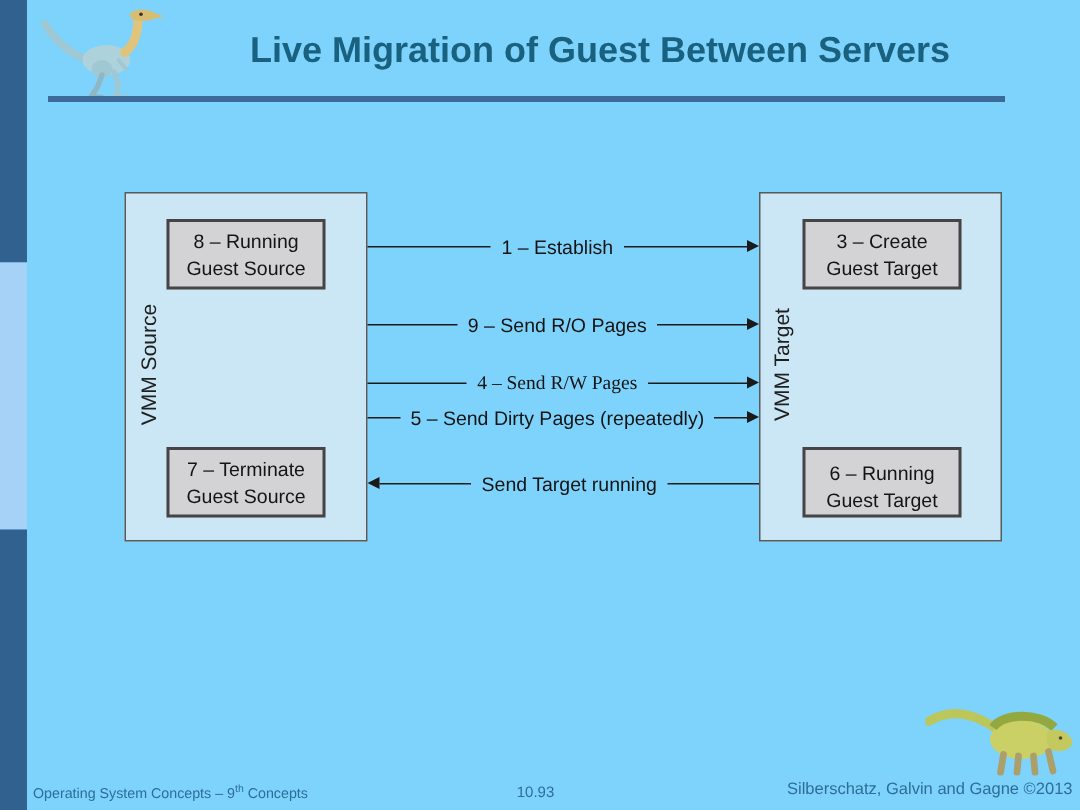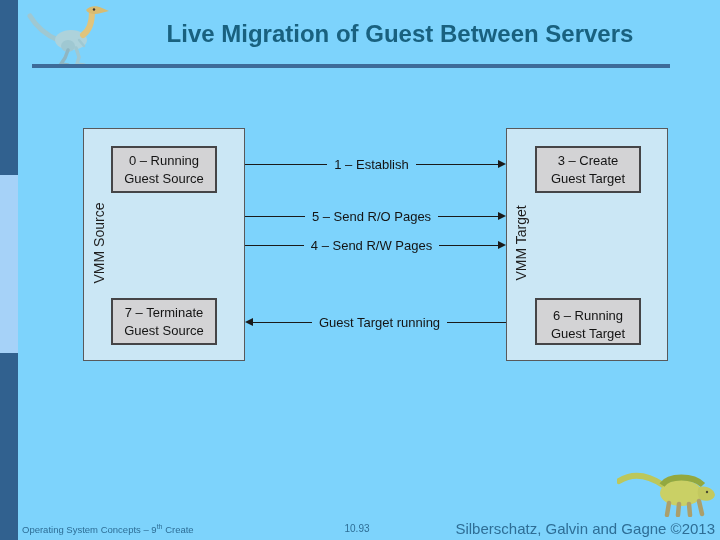--- a/index.html
+++ b/index.html
@@ -62,37 +62,37 @@
   }
   .arrow .seg { flex:1; height:0; border-top:1.5px solid #1a1a1a; }
   .arrow .lbl {
     padding:0 7px; font-size:13px; color:#141414; white-space:nowrap;
   }
   .head { width:0; height:0; flex:0 0 auto; }
   .head-right { border-left:8px solid #1a1a1a; border-top:4.5px solid transparent; border-bottom:4.5px solid transparent; }
   .head-left  { border-right:8px solid #1a1a1a; border-top:4.5px solid transparent; border-bottom:4.5px solid transparent; }
   .arrow-1 { top:155px; }
   .arrow-3 { top:207px; }
-  .arrow-4 { top:236px; }
+  .arrow-4 { top:246px;font-family:Liberation Serif, serif; }
   .arrow-5 { top:269px; }
   .arrow-back { top:313px; }
 
   
   .footer-left {
     position:absolute; left:22px; top:523px;
     font-size:9.5px; color:#2E6E96;
   }
   .footer-left sup { font-size:7px; }
   .footer-page {
     position:absolute; left:0; top:523px; width:714px;
     text-align:center; font-size:10px; color:#2E6E96;
   }
   .footer-right {
     position:absolute; right:5px; top:520px;
-    font-size:15px; color:#2E6E96;
+    font-size:11px; color:#2E6E96;
   }
 </style>
 </head>
 <body>
 
 <div class="slide">
 
   <div class="bar-seg bar-top"></div>
   <div class="bar-seg bar-mid"></div>
   <div class="bar-seg bar-bottom"></div>
@@ -108,21 +108,21 @@
     <path d="M50,46 L53,55 L51,62 L58,63" stroke="#9FC8D2" stroke-width="3.5" fill="none" stroke-linecap="round"></path>
     <path d="M53,38 L58,44" stroke="#9FC8D2" stroke-width="2.5" stroke-linecap="round"></path>
   </svg>
 
   <div class="title">Live Migration of Guest Between Servers</div>
   <div class="title-underline"></div>
 
   <div class="vmm-box vmm-source"></div>
   <div class="vmm-label vmm-label-source">VMM Source</div>
   <div class="inner-box box-0">
-    <span>0 – Running</span>
+    <span>8 – Running</span>
     <span>Guest Source</span>
   </div>
   <div class="inner-box box-7">
     <span>7 – Terminate</span>
     <span>Guest Source</span>
   </div>
 
   <div class="vmm-box vmm-target"></div>
   <div class="vmm-label vmm-label-target">VMM Target</div>
   <div class="inner-box box-2">
@@ -135,43 +135,49 @@
   </div>
 
   <div class="arrow arrow-1">
     <div class="seg"></div>
     <span class="lbl">1 – Establish</span>
     <div class="seg"></div>
     <div class="head head-right"></div>
   </div>
   <div class="arrow arrow-3">
     <div class="seg"></div>
-    <span class="lbl">5 – Send R/O Pages</span>
+    <span class="lbl">9 – Send R/O Pages</span>
     <div class="seg"></div>
     <div class="head head-right"></div>
   </div>
   <div class="arrow arrow-4">
     <div class="seg"></div>
     <span class="lbl">4 – Send R/W Pages</span>
     <div class="seg"></div>
     <div class="head head-right"></div>
   </div>
+  <div class="arrow arrow-5">
+    <div class="seg"></div>
+    <span class="lbl">5 – Send Dirty Pages (repeatedly)</span>
+    <div class="seg"></div>
+    <div class="head head-right"></div>
+  </div>
   <div class="arrow arrow-back">
     <div class="head head-left"></div>
     <div class="seg"></div>
-    <span class="lbl">Guest Target running</span>
+    <span class="lbl">Send Target running</span>
     <div class="seg"></div>
   </div>
 
   <svg class="logo-bottomright" width="100" height="66" viewBox="0 0 100 66">
     <path d="M2,30 C18,20 34,26 46,34" stroke="#BCC75B" stroke-width="6" fill="none" stroke-linecap="round"></path>
     <ellipse cx="64" cy="42" rx="21" ry="13" fill="#CAD065"></ellipse>
     <path d="M45,34 C52,24 76,24 86,34" stroke="#93A83F" stroke-width="6" fill="none"></path>
     <path d="M82,36 C90,34 97,38 98,44 C97,49 90,51 84,49 C80,46 80,39 82,36 Z" fill="#C3C95F"></path>
     <circle cx="90" cy="41" r="1.2" fill="#4a4a33"></circle>
     <path d="M52,52 L50,64 M62,53 L61,64 M72,53 L73,64 M82,50 L85,63" stroke="#AB9F6B" stroke-width="4.5" stroke-linecap="round"></path>
   </svg>
 
-  <div class="footer-left"><span>Operating System Concepts – 9</span><sup>th</sup><span> Create</span></div>
+  <div class="footer-left"><span>Operating System Concepts – 9</span><sup>th</sup><span> Concepts</span></div>
   <div class="footer-page">10.93</div>
   <div class="footer-right">Silberschatz, Galvin and Gagne ©2013</div>
 
 </div>
 
 </body></html>

